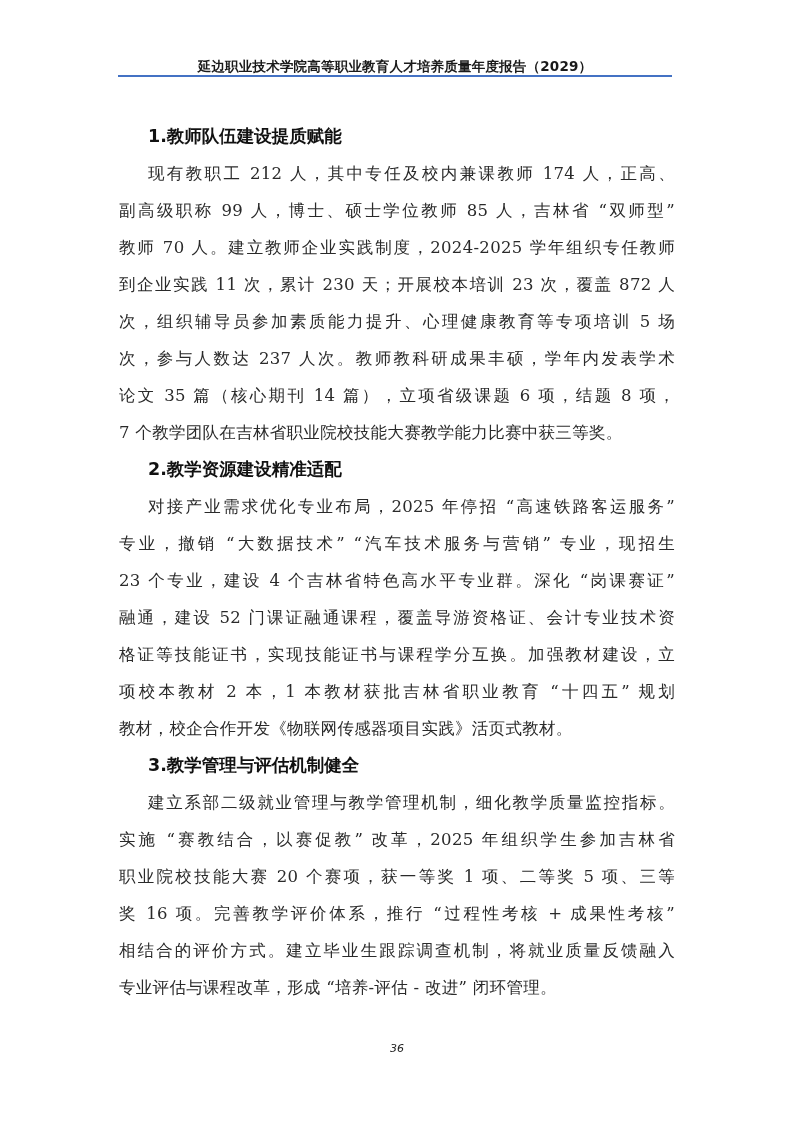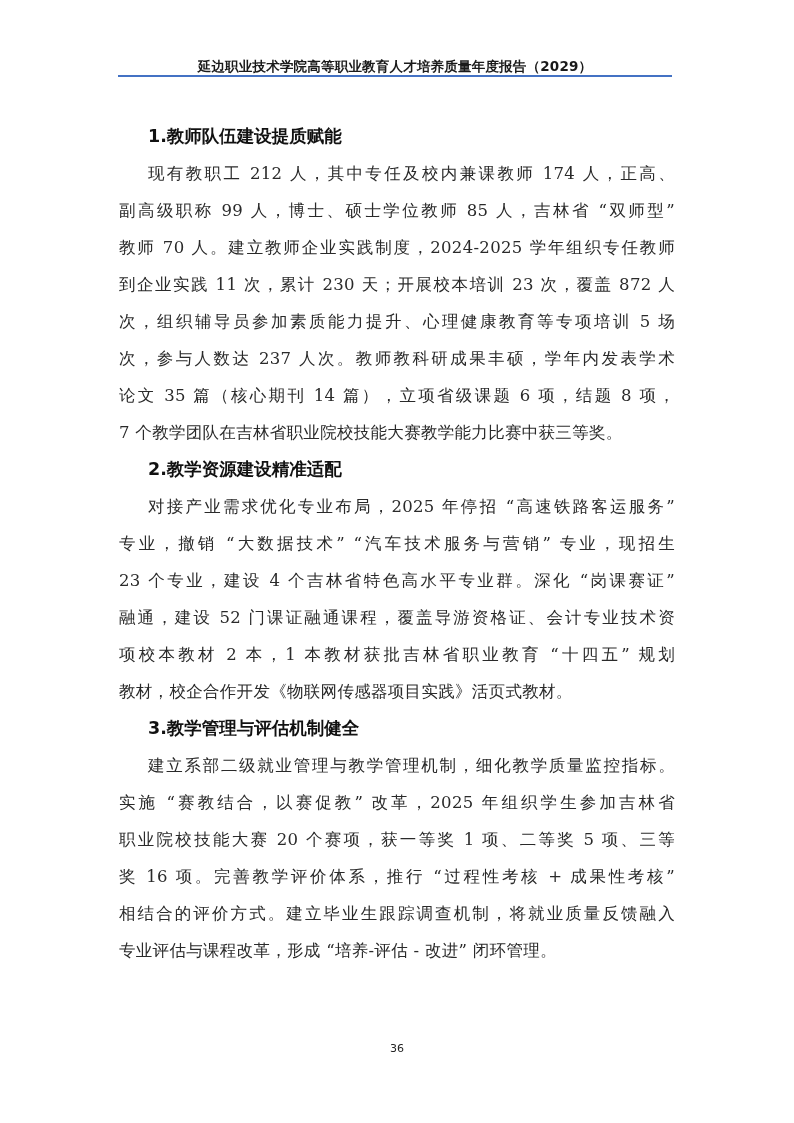--- a/index.html
+++ b/index.html
@@ -9,21 +9,21 @@
            font-family: "DejaVu Sans", "Liberation Sans", sans-serif; font-size: 13.5px; font-weight: bold; color: #1a1a1a; letter-spacing: 0.2px; }
     .header-rule { position: absolute; top: 75px; left: 118px; width: 554px; height: 2px; background: #4472c4; }
     .content { position: absolute; top: 103px; left: 119px; width: 556px; margin-top: 15px; }
     .heading { font-family: "DejaVu Sans", "Liberation Sans", sans-serif; font-weight: bold; font-size: 17.5px;
            line-height: 37px; height: 37px; padding-left: 29px; color: #111; white-space: nowrap; }
     .para-line { font-size: 16.5px; line-height: 37px; height: 37px; white-space: nowrap;
            text-align: justify; text-align-last: justify; color: #2a2a2a; letter-spacing: 0.3px; }
     .para-line.first { padding-left: 29px; }
     .para-line.last { text-align-last: left; }
     .page-number { position: absolute; top: 1042px; left: 0; width: 794px; text-align: center;
-           font-family: "DejaVu Sans", "Liberation Sans", sans-serif; font-size: 11px; color: #222; }
+           font-family: "DejaVu Sans", "Liberation Sans", sans-serif; font-size: 11px; color: #222; font-style: italic; }
   </style>
 </head>
 <body>
 
 <div class="header-title">延边职业技术学院高等职业教育人才培养质量年度报告（2029）</div>
 <div class="header-rule"></div>
 
 <div class="content">
 
   <div>
@@ -37,20 +37,21 @@
     <div class="para-line">论文 35 篇（核心期刊 14 篇），立项省级课题 6 项，结题 8 项，</div>
     <div class="para-line last">7 个教学团队在吉林省职业院校技能大赛教学能力比赛中获三等奖。</div>
   </div>
 
   <div>
     <div class="heading">2.教学资源建设精准适配</div>
     <div class="para-line first">对接产业需求优化专业布局，2025 年停招 “高速铁路客运服务”</div>
     <div class="para-line">专业，撤销 “大数据技术” “汽车技术服务与营销” 专业，现招生</div>
     <div class="para-line">23 个专业，建设 4 个吉林省特色高水平专业群。深化 “岗课赛证”</div>
     <div class="para-line">融通，建设 52 门课证融通课程，覆盖导游资格证、会计专业技术资</div>
+    <div class="para-line">格证等技能证书，实现技能证书与课程学分互换。加强教材建设，立</div>
     <div class="para-line">项校本教材 2 本，1 本教材获批吉林省职业教育 “十四五” 规划</div>
     <div class="para-line last">教材，校企合作开发《物联网传感器项目实践》活页式教材。</div>
   </div>
 
   <div>
     <div class="heading">3.教学管理与评估机制健全</div>
     <div class="para-line first">建立系部二级就业管理与教学管理机制，细化教学质量监控指标。</div>
     <div class="para-line">实施 “赛教结合，以赛促教” 改革，2025 年组织学生参加吉林省</div>
     <div class="para-line">职业院校技能大赛 20 个赛项，获一等奖 1 项、二等奖 5 项、三等</div>
     <div class="para-line">奖 16 项。完善教学评价体系，推行 “过程性考核 + 成果性考核”</div>

